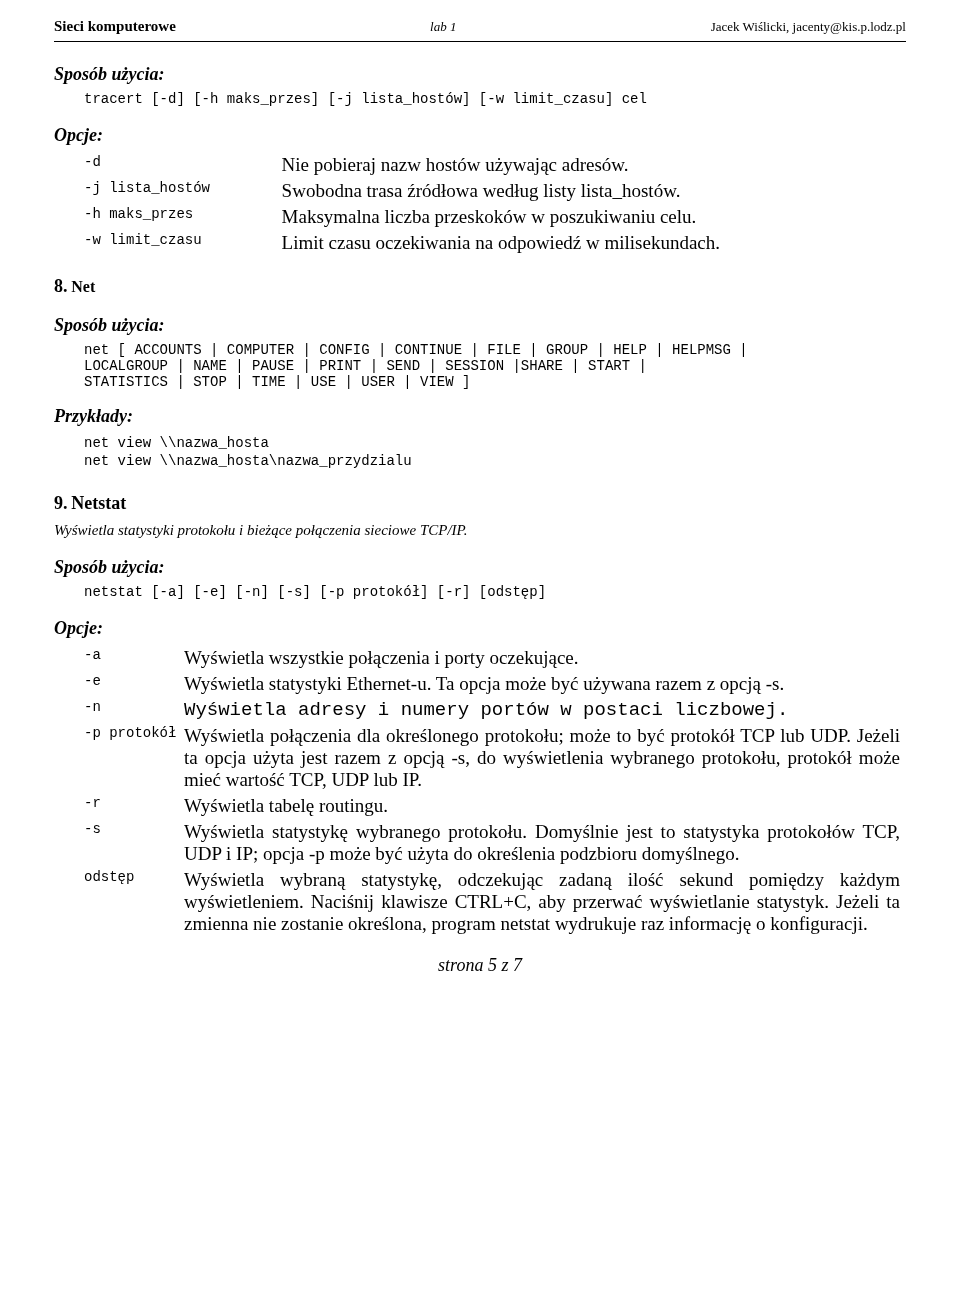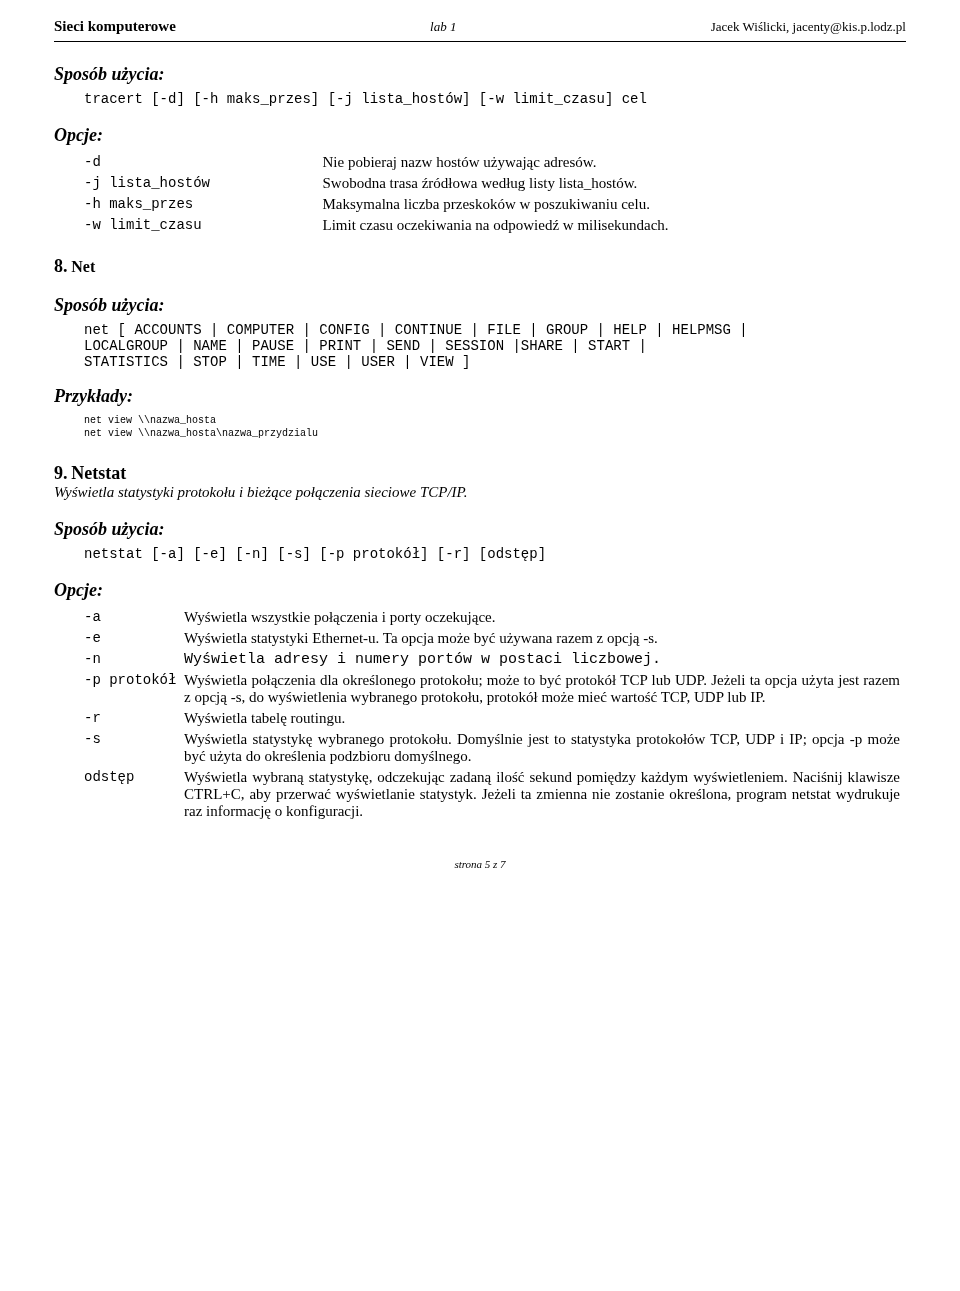--- a/index.html
+++ b/index.html
@@ -46,49 +46,49 @@
       margin-top: 18px;
     }
     .options-table {
       width: 100%;
       border-collapse: collapse;
       margin-bottom: 10px;
     }
     .options-table td {
       vertical-align: top;
       padding: 2px 6px 2px 0;
-      font-size: 15px;
+      font-size: 19px;
     }
     .options-table td:first-child {
       white-space: nowrap;
       font-family: "Courier New", Courier, monospace;
       font-size: 14px;
       min-width: 130px;
       padding-left: 30px;
     }
     .body-text {
       font-size: 15px;
       margin-bottom: 8px;
       font-style: italic;
     }
     .net-command {
       font-family: "Courier New", Courier, monospace;
-      font-size: 10px;
+      font-size: 14px;
       margin-left: 30px;
       margin-bottom: 2px;
     }
     .examples-block {
       margin-top: 8px;
       margin-bottom: 10px;
     }
     .footer {
       text-align: center;
       font-style: italic;
-      font-size: 11px;
-      margin-top: 36px;
+      font-size: 18px;
+      margin-top: 18px;
       border-top: none;
     }
     .indent {
       padding-left: 30px;
     }
     .section-block {
       margin-bottom: 10px;
     }
     .bold { font-weight: bold; }
     .italic { font-style: italic; }
@@ -147,21 +147,21 @@
     <div class="mono indent">       STATISTICS | STOP | TIME | USE | USER | VIEW ]</div>
 
     <div class="section-heading" style="margin-top:16px;">Przykłady:</div>
     <div class="examples-block">
       <div class="net-command">net view \\nazwa_hosta</div>
       <div class="net-command">net view \\nazwa_hosta\nazwa_przydzialu</div>
     </div>
   </div>
 
   <div class="section-block">
-    <div style="margin-top:24px; margin-bottom:0;">
+    <div style="margin-top:24px; margin-bottom:8px;">
       <span class="bold" style="font-size:18px;">9.</span>
       <span class="bold" style="font-size:18px;">Netstat</span>
     </div>
     <div class="body-text">Wyświetla statystyki protokołu i bieżące połączenia sieciowe TCP/IP.</div>
 
     <div class="section-heading">Sposób użycia:</div>
     <div class="mono indent">netstat [-a] [-e] [-n] [-s] [-p protokół] [-r] [odstęp]</div>
 
     <div class="section-heading">Opcje:</div>
     <table class="options-table">

